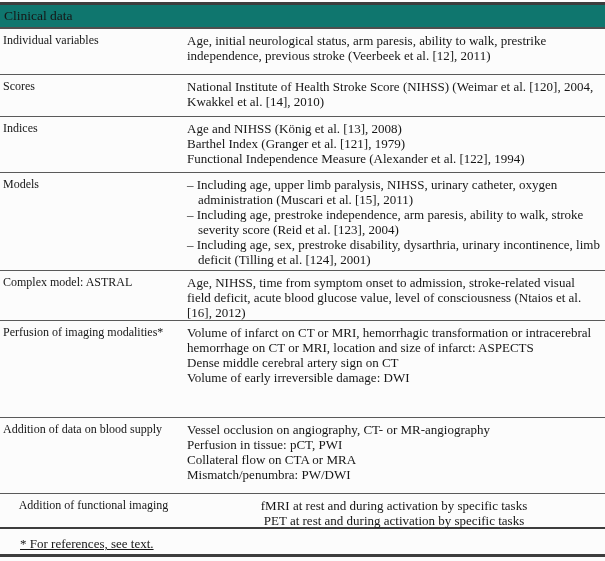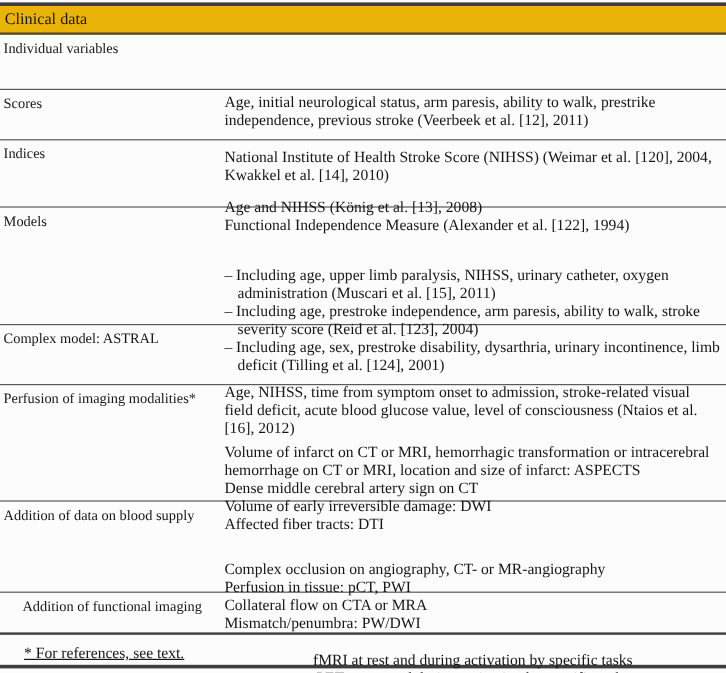--- a/index.html
+++ b/index.html
@@ -7,21 +7,21 @@
     width:605px;height:561px;
     background:#fcfcfc;
     font-family:"Liberation Serif", serif;
     color:#161616;
     box-sizing:border-box;
     padding-top:2px;
     overflow:hidden;
   }
   .top-rule{height:3px;background:#3d3d3d;}
   .band{
-    height:22px;background:#eab308;
+    height:22px;background:#0f766e;
     border-bottom:2px solid #4f4f4f;
     display:flex;align-items:center;
     padding-left:4px;font-size:13.5px;
     box-sizing:content-box;
   }
   .row{
     display:flex;
     border-bottom:1.5px solid #5a5a5a;
     box-sizing:border-box;
   }
@@ -30,21 +30,20 @@
     padding:4px 0 0 3px;
     font-size:12px;line-height:15px;
     white-space:nowrap;overflow:visible;
     box-sizing:border-box;
   }
   .c2{
     flex:1;
     padding:4px 4px 0 3px;
     font-size:13px;line-height:15px;
     box-sizing:border-box;
-    margin-top:44px;
   }
   .bullets .line{padding-left:11px;text-indent:-11px;}
   .r1{height:46px}.r2{height:42px}.r3{height:56px}.r4{height:98px}
   .r5{height:50px}.r6{height:97px}.r7{height:76px}
   .r8{height:35px;border-bottom:2px solid #3d3d3d;text-align:center;}
   .footnote{
     height:28px;
     border-bottom:3px solid #3d3d3d;
     box-sizing:border-box;
     font-size:13px;line-height:15px;
@@ -73,20 +72,21 @@
     <div class="c1">Scores</div>
     <div class="c2">
       <div class="line">National Institute of Health Stroke Score (NIHSS) (Weimar et al. [120], 2004, Kwakkel et al. [14], 2010)</div>
     </div>
   </div>
 
   <div class="row r3">
     <div class="c1">Indices</div>
     <div class="c2">
       <div class="line">Age and NIHSS (König et al. [13], 2008)</div>
+      <div class="line">Barthel Index (Granger et al. [121], 1979)</div>
       <div class="line">Functional Independence Measure (Alexander et al. [122], 1994)</div>
     </div>
   </div>
 
   <div class="row r4">
     <div class="c1">Models</div>
     <div class="c2 bullets">
       <div class="line">– Including age, upper limb paralysis, NIHSS, urinary catheter, oxygen administration (Muscari et al. [15], 2011)</div>
       <div class="line">– Including age, prestroke independence, arm paresis, ability to walk, stroke severity score (Reid et al. [123], 2004)</div>
       <div class="line">– Including age, sex, prestroke disability, dysarthria, urinary incontinence, limb deficit (Tilling et al. [124], 2001)</div>
@@ -99,28 +99,27 @@
       <div class="line">Age, NIHSS, time from symptom onset to admission, stroke-related visual field deficit, acute blood glucose value, level of consciousness (Ntaios et al. [16], 2012)</div>
     </div>
   </div>
 
   <div class="row r6">
     <div class="c1">Perfusion of imaging modalities*</div>
     <div class="c2">
       <div class="line">Volume of infarct on CT or MRI, hemorrhagic transformation or intracerebral hemorrhage on CT or MRI, location and size of infarct: ASPECTS</div>
       <div class="line">Dense middle cerebral artery sign on CT</div>
       <div class="line">Volume of early irreversible damage: DWI</div>
-      <div class="line">Affected fiber tracts: DTI</div>
     </div>
   </div>
 
   <div class="row r7">
     <div class="c1">Addition of data on blood supply</div>
     <div class="c2">
-      <div class="line">Complex occlusion on angiography, CT- or MR-angiography</div>
+      <div class="line">Vessel occlusion on angiography, CT- or MR-angiography</div>
       <div class="line">Perfusion in tissue: pCT, PWI</div>
       <div class="line">Collateral flow on CTA or MRA</div>
       <div class="line">Mismatch/penumbra: PW/DWI</div>
     </div>
   </div>
 
   <div class="row r8">
     <div class="c1">Addition of functional imaging</div>
     <div class="c2">
       <div class="line">fMRI at rest and during activation by specific tasks</div>

